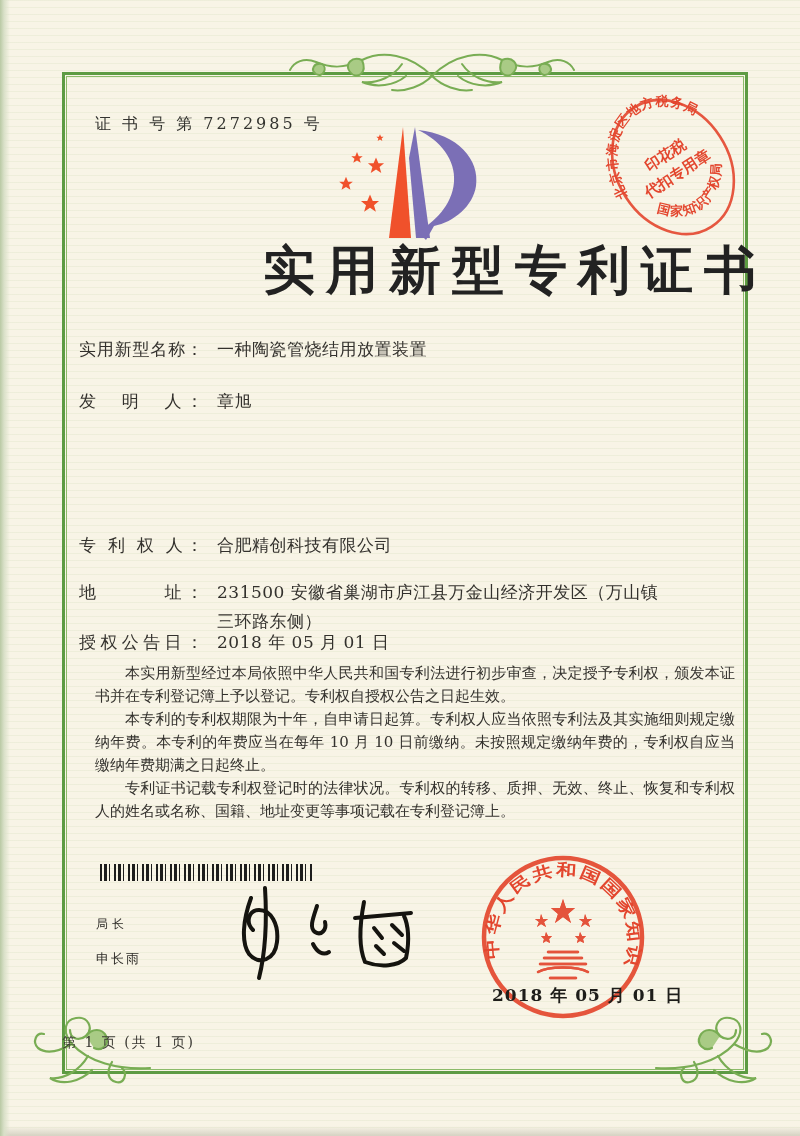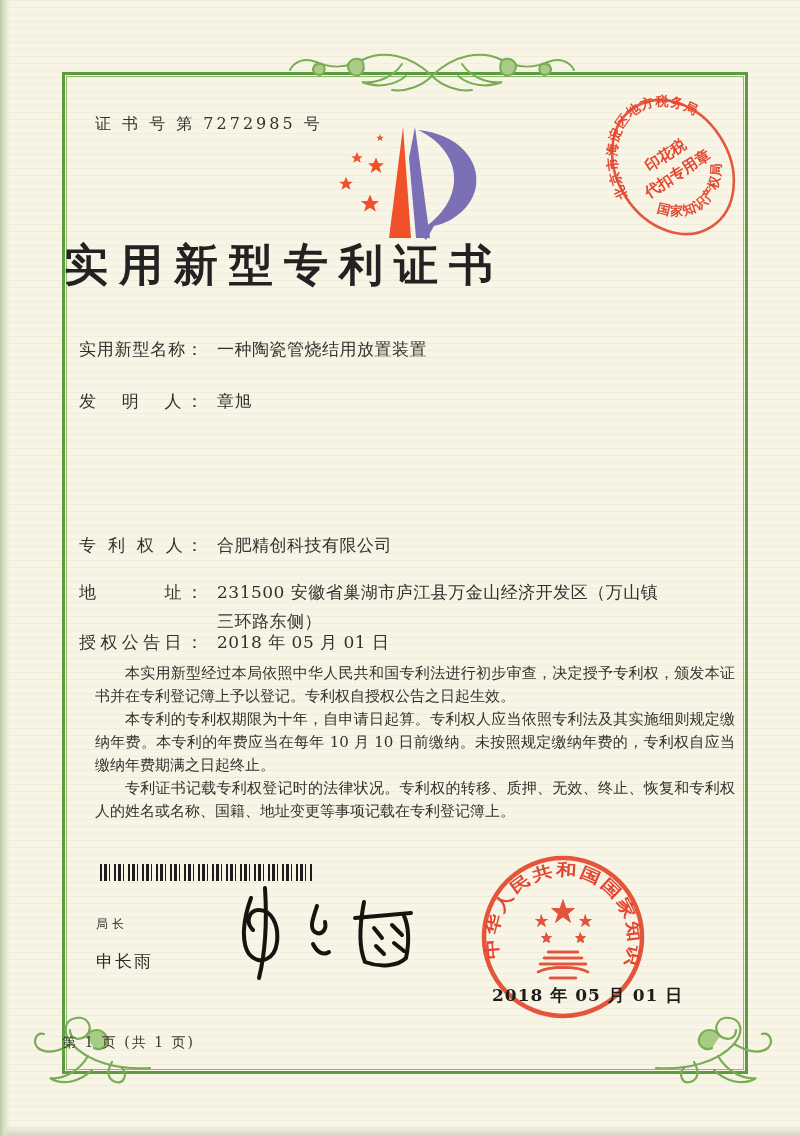--- a/index.html
+++ b/index.html
@@ -7,34 +7,34 @@
   .canvas{position:relative;width:800px;height:1136px;overflow:hidden;
     background:
       linear-gradient(90deg,#b9c9a4 0,#d9e0c8 4px,rgba(0,0,0,0) 10px),
       linear-gradient(0deg,#d6d2c3 0,rgba(0,0,0,0) 10px),
       repeating-linear-gradient(180deg, rgba(176,199,146,.14) 0 1px, rgba(0,0,0,0) 1px 7px),
       #f8f4e6;}
   .frame{position:absolute;left:62px;top:72px;width:680px;height:996px;border:3px solid #5d9b43;}
   .frame::after{content:"";position:absolute;inset:1px;border:1px solid #8cbb6a;}
   .ornament{position:absolute;pointer-events:none;}
   .cert-no{position:absolute;left:95px;top:114px;font-size:16px;letter-spacing:3px;color:#33332f;white-space:nowrap;}
-  .title{position:absolute;left:62px;top:236px;width:680px;text-align:left;font-size:44px;font-weight:bold;
-    letter-spacing:11px;padding-left:2px;color:#222;white-space:nowrap;}
+  .title{position:absolute;left:62px;top:236px;width:680px;text-align:right;font-size:52px;font-weight:bold;
+    letter-spacing:11px;padding-left:25px;color:#222;white-space:nowrap;}
   .row{position:absolute;left:79px;font-size:17px;color:#33312d;white-space:nowrap;}
   .row .lab{display:inline-block;width:124px;text-align:justify;text-align-last:justify;vertical-align:top;}
   .row .val{display:inline-block;margin-left:14px;letter-spacing:.5px;}
   .addr-l2{display:block;margin-left:138px;margin-top:6px;letter-spacing:.5px;}
   .grant2{position:absolute;left:375px;top:0;}
   .paras{position:absolute;left:95px;top:662px;width:640px;font-size:15px;line-height:23px;color:#33312d;
     text-align:justify;}
   .paras p{margin:0;text-indent:2em;}
   .barcode{position:absolute;left:100px;top:864px;width:212px;height:17px;
     background:repeating-linear-gradient(90deg,#1d1d1d 0 2px,rgba(0,0,0,0) 2px 4px,#1d1d1d 4px 7px,rgba(0,0,0,0) 7px 9px,#1d1d1d 9px 10px,rgba(0,0,0,0) 10px 14px);}
   .sig-title{position:absolute;left:96px;top:916px;font-size:12px;color:#2e2c28;letter-spacing:4px;}
-  .sig-name{position:absolute;left:96px;top:950px;font-size:17px;color:#2e2c28;letter-spacing:2px;}
+  .sig-name{position:absolute;left:96px;top:950px;font-size:13px;color:#2e2c28;letter-spacing:2px;}
   .autograph{position:absolute;left:213px;top:880px;}
   .seal{position:absolute;left:478px;top:852px;}
   .seal-date{position:absolute;left:492px;top:984px;font-size:17px;font-weight:bold;color:#1e1d1a;
     letter-spacing:1px;white-space:nowrap;z-index:5;}
   .tax-stamp{position:absolute;left:592px;top:76px;transform:rotate(-33deg);}
   .footer{position:absolute;left:62px;top:1034px;width:680px;font-size:14px;
     letter-spacing:2px;color:#3a3833;}
   .seal-arc{font-size:16px;font-weight:bold;letter-spacing:2px;}
   .stamp-arc{font-size:13px;font-weight:bold;letter-spacing:1px;}
   .stamp-mid{font-size:15px;font-weight:bold;}

